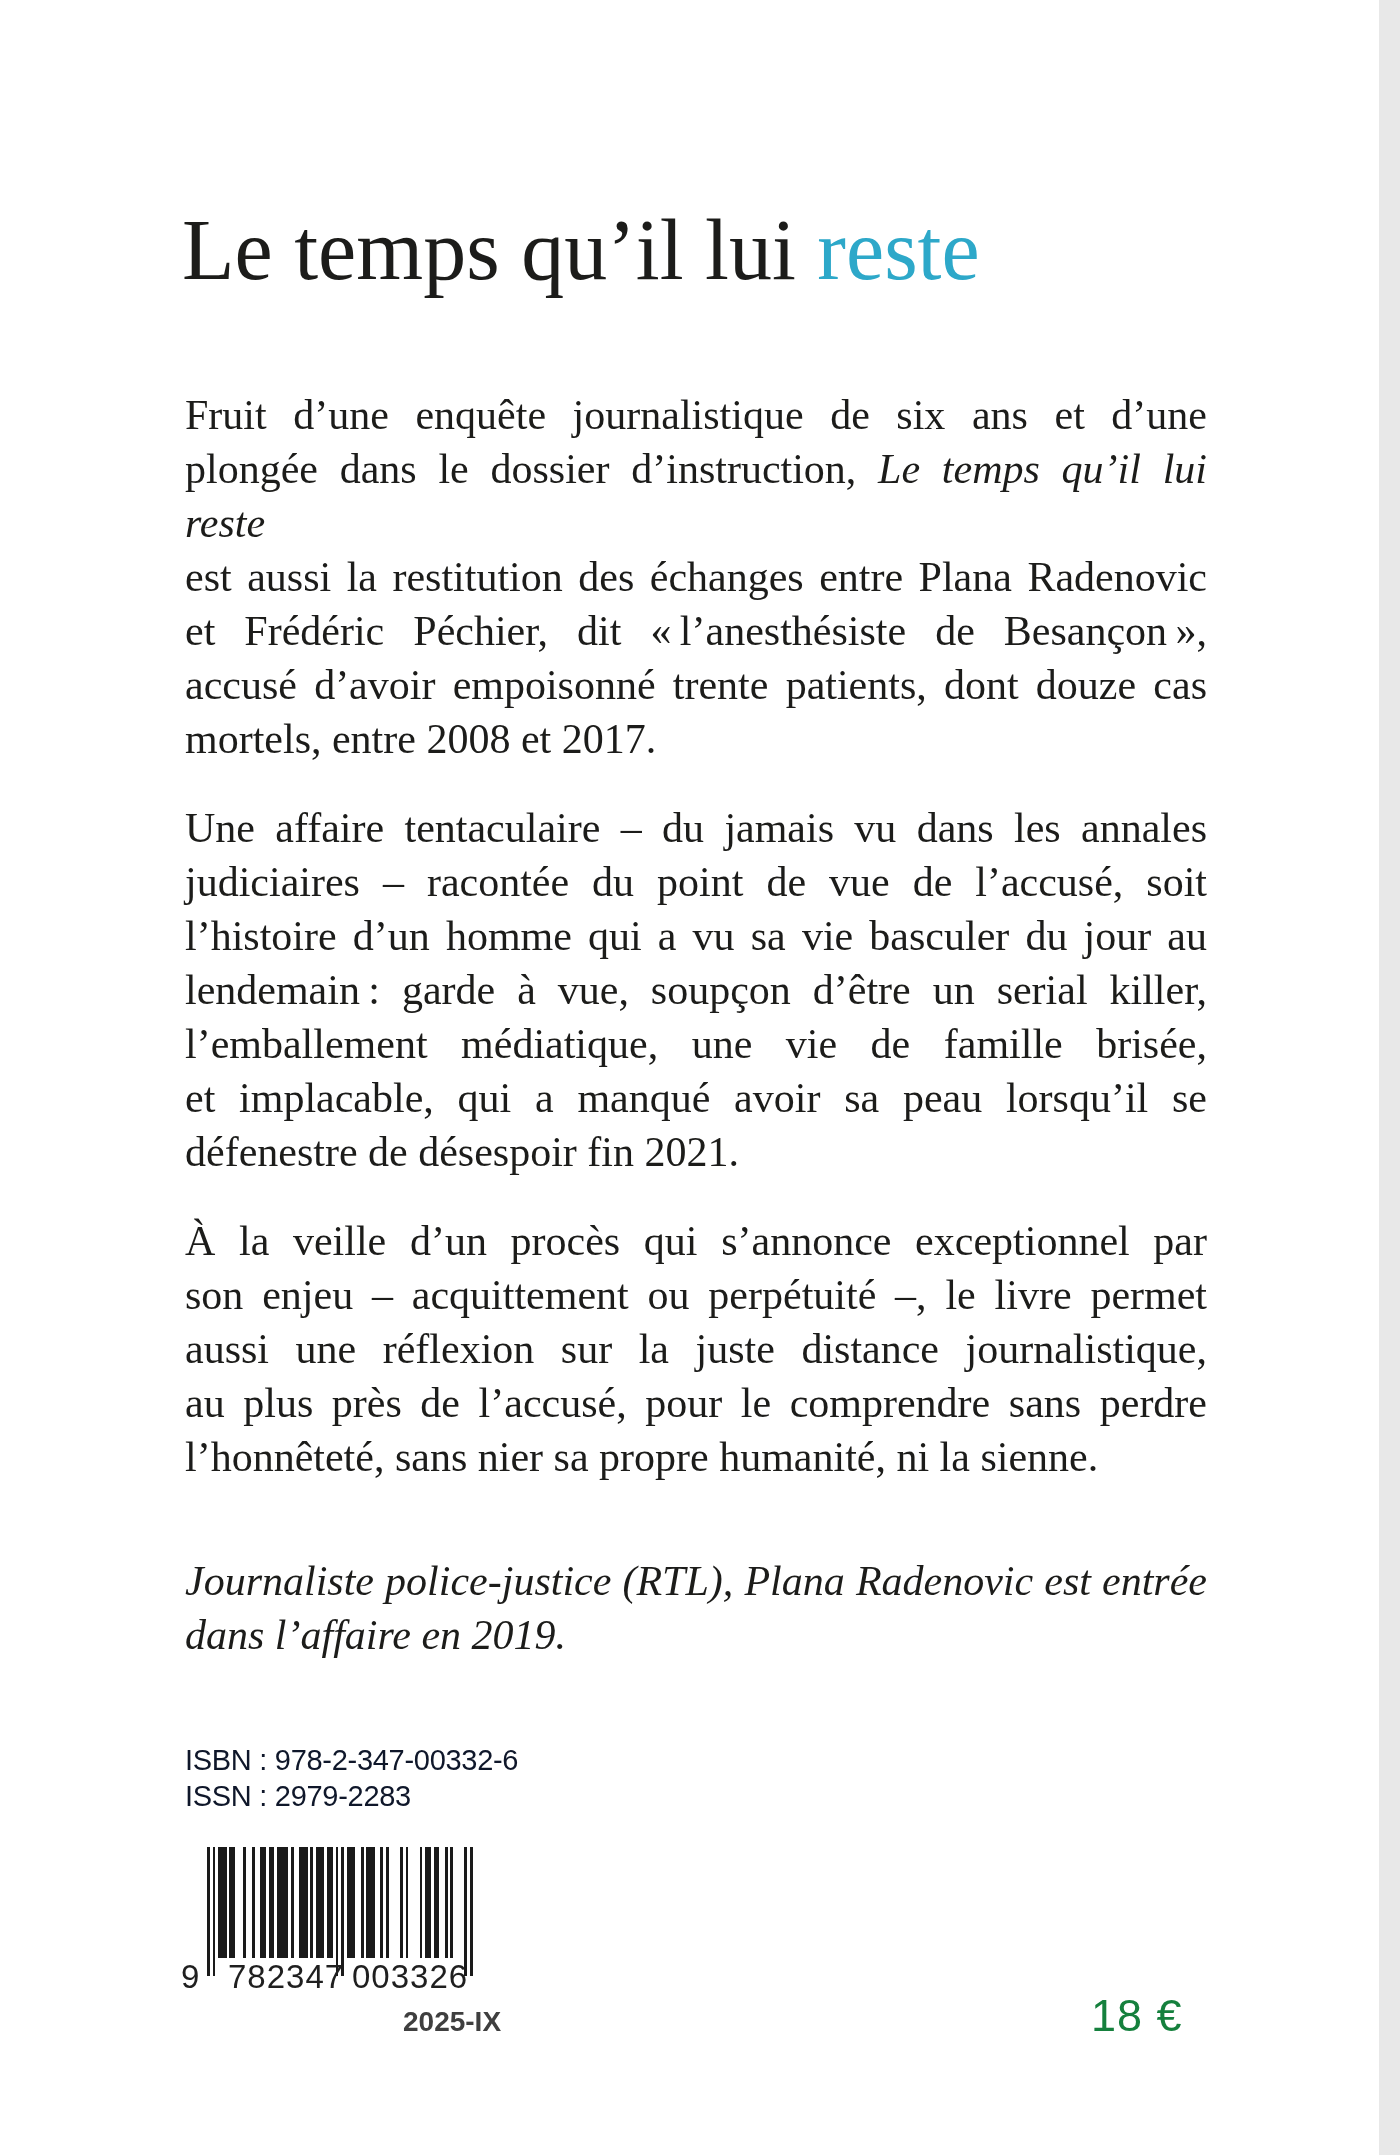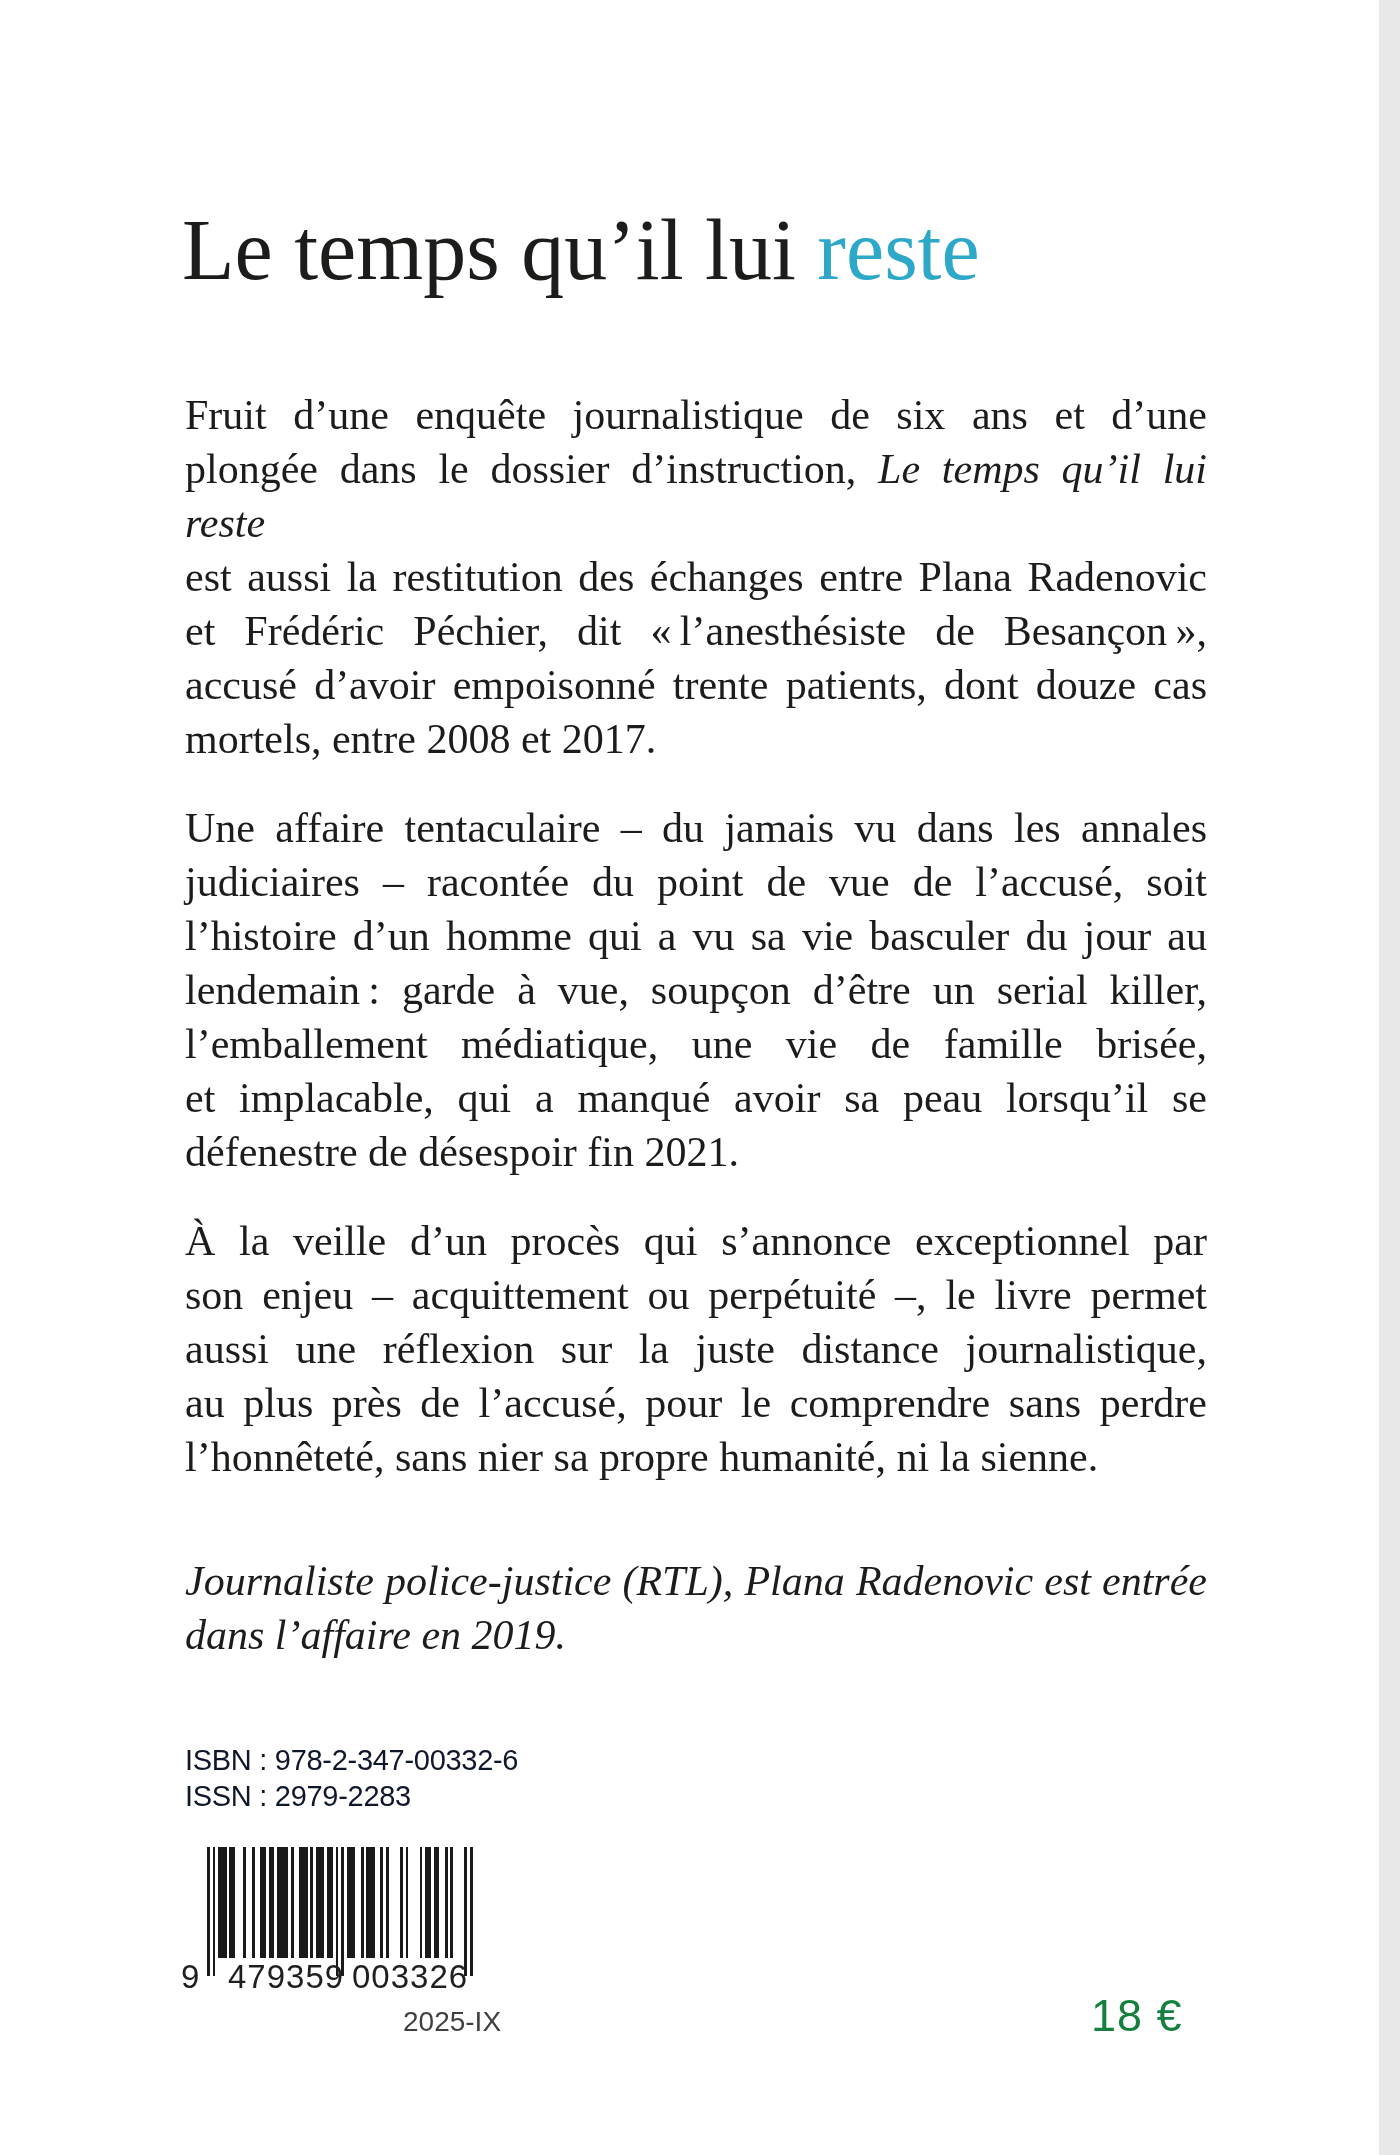--- a/index.html
+++ b/index.html
@@ -53,21 +53,21 @@
     font-family:"Liberation Sans", sans-serif;
     font-size:33px;line-height:33px;
     color:#1f1f1f;top:1960px;
   }
   .bc-first{left:181px;}
   .bc-g1{left:228px;letter-spacing:1px;}
   .bc-g2{left:352px;letter-spacing:1px;}
   .edition{
     position:absolute;left:403px;top:2006px;
     font-family:"Liberation Sans", sans-serif;
-    font-size:28px;color:#3f3f3f;
+    font-size:28px;color:#3f3f3f;font-weight:bold;
   }
   .price{
     position:absolute;left:1091px;top:1990px;
     font-family:"Liberation Sans", sans-serif;
     font-size:45px;color:#15803d;
     letter-spacing:1px;
   }
 </style>
 </head>
 <body>
@@ -203,19 +203,19 @@
       <div class="bar on"></div>
       <div class="bar"></div>
       <div class="bar"></div>
       <div class="bar"></div>
       <div class="bar"></div>
       <div class="bar on guard"></div>
       <div class="bar guard"></div>
       <div class="bar on guard"></div>
     </div>
   <span class="bc-digit bc-first">9</span>
-  <span class="bc-digit bc-g1">479359</span>
+  <span class="bc-digit bc-g1">782347</span>
   <span class="bc-digit bc-g2">003326</span>
 
   <div class="edition">2025-IX</div>
   <div class="price">18 €</div>
 
 </div>
 
 </body></html>

